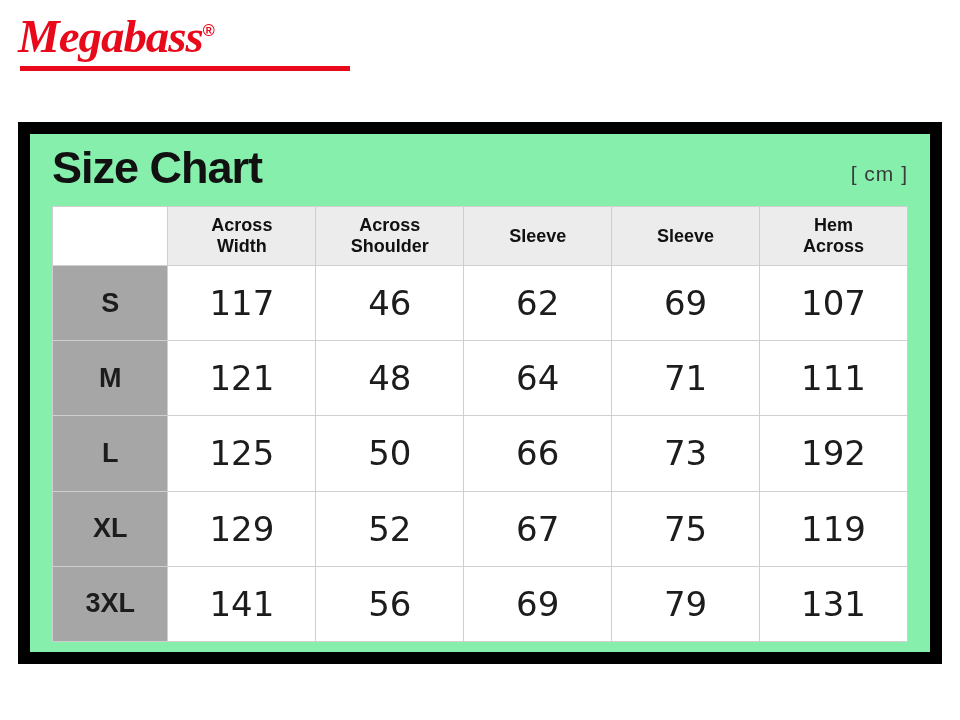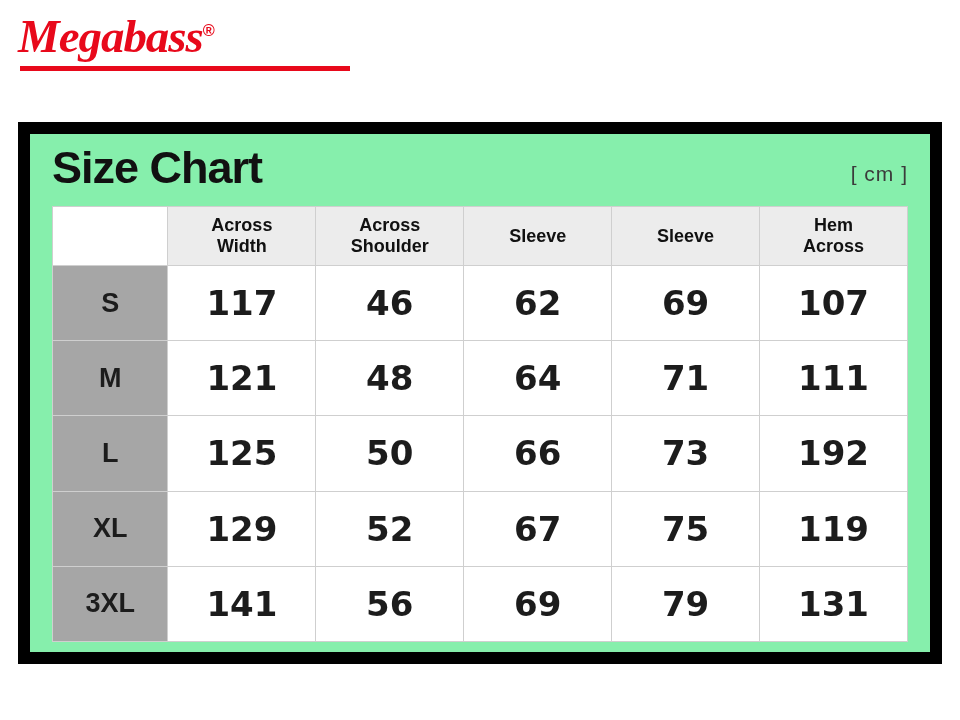--- a/index.html
+++ b/index.html
@@ -145,21 +145,21 @@
   td.size-cell {
     background: #a6a6a6;
     border: 2px solid #ffffff;
     font-family: "Liberation Sans", sans-serif;
     font-weight: bold;
     font-size: 27px;
     color: #1c1c1c;
   }
   td.value-cell {
     font-family: "DejaVu Sans", sans-serif;
-    font-weight: 700;
+    font-weight: 400;
     font-size: 34px;
     color: #1c1c1c;
     background: #ffffff;
   }
   tbody tr {
     height: 61px;
   }
   col.c-size { width: 13.5%; }
   col.c-val  { width: 17.3%; }
 </style>

